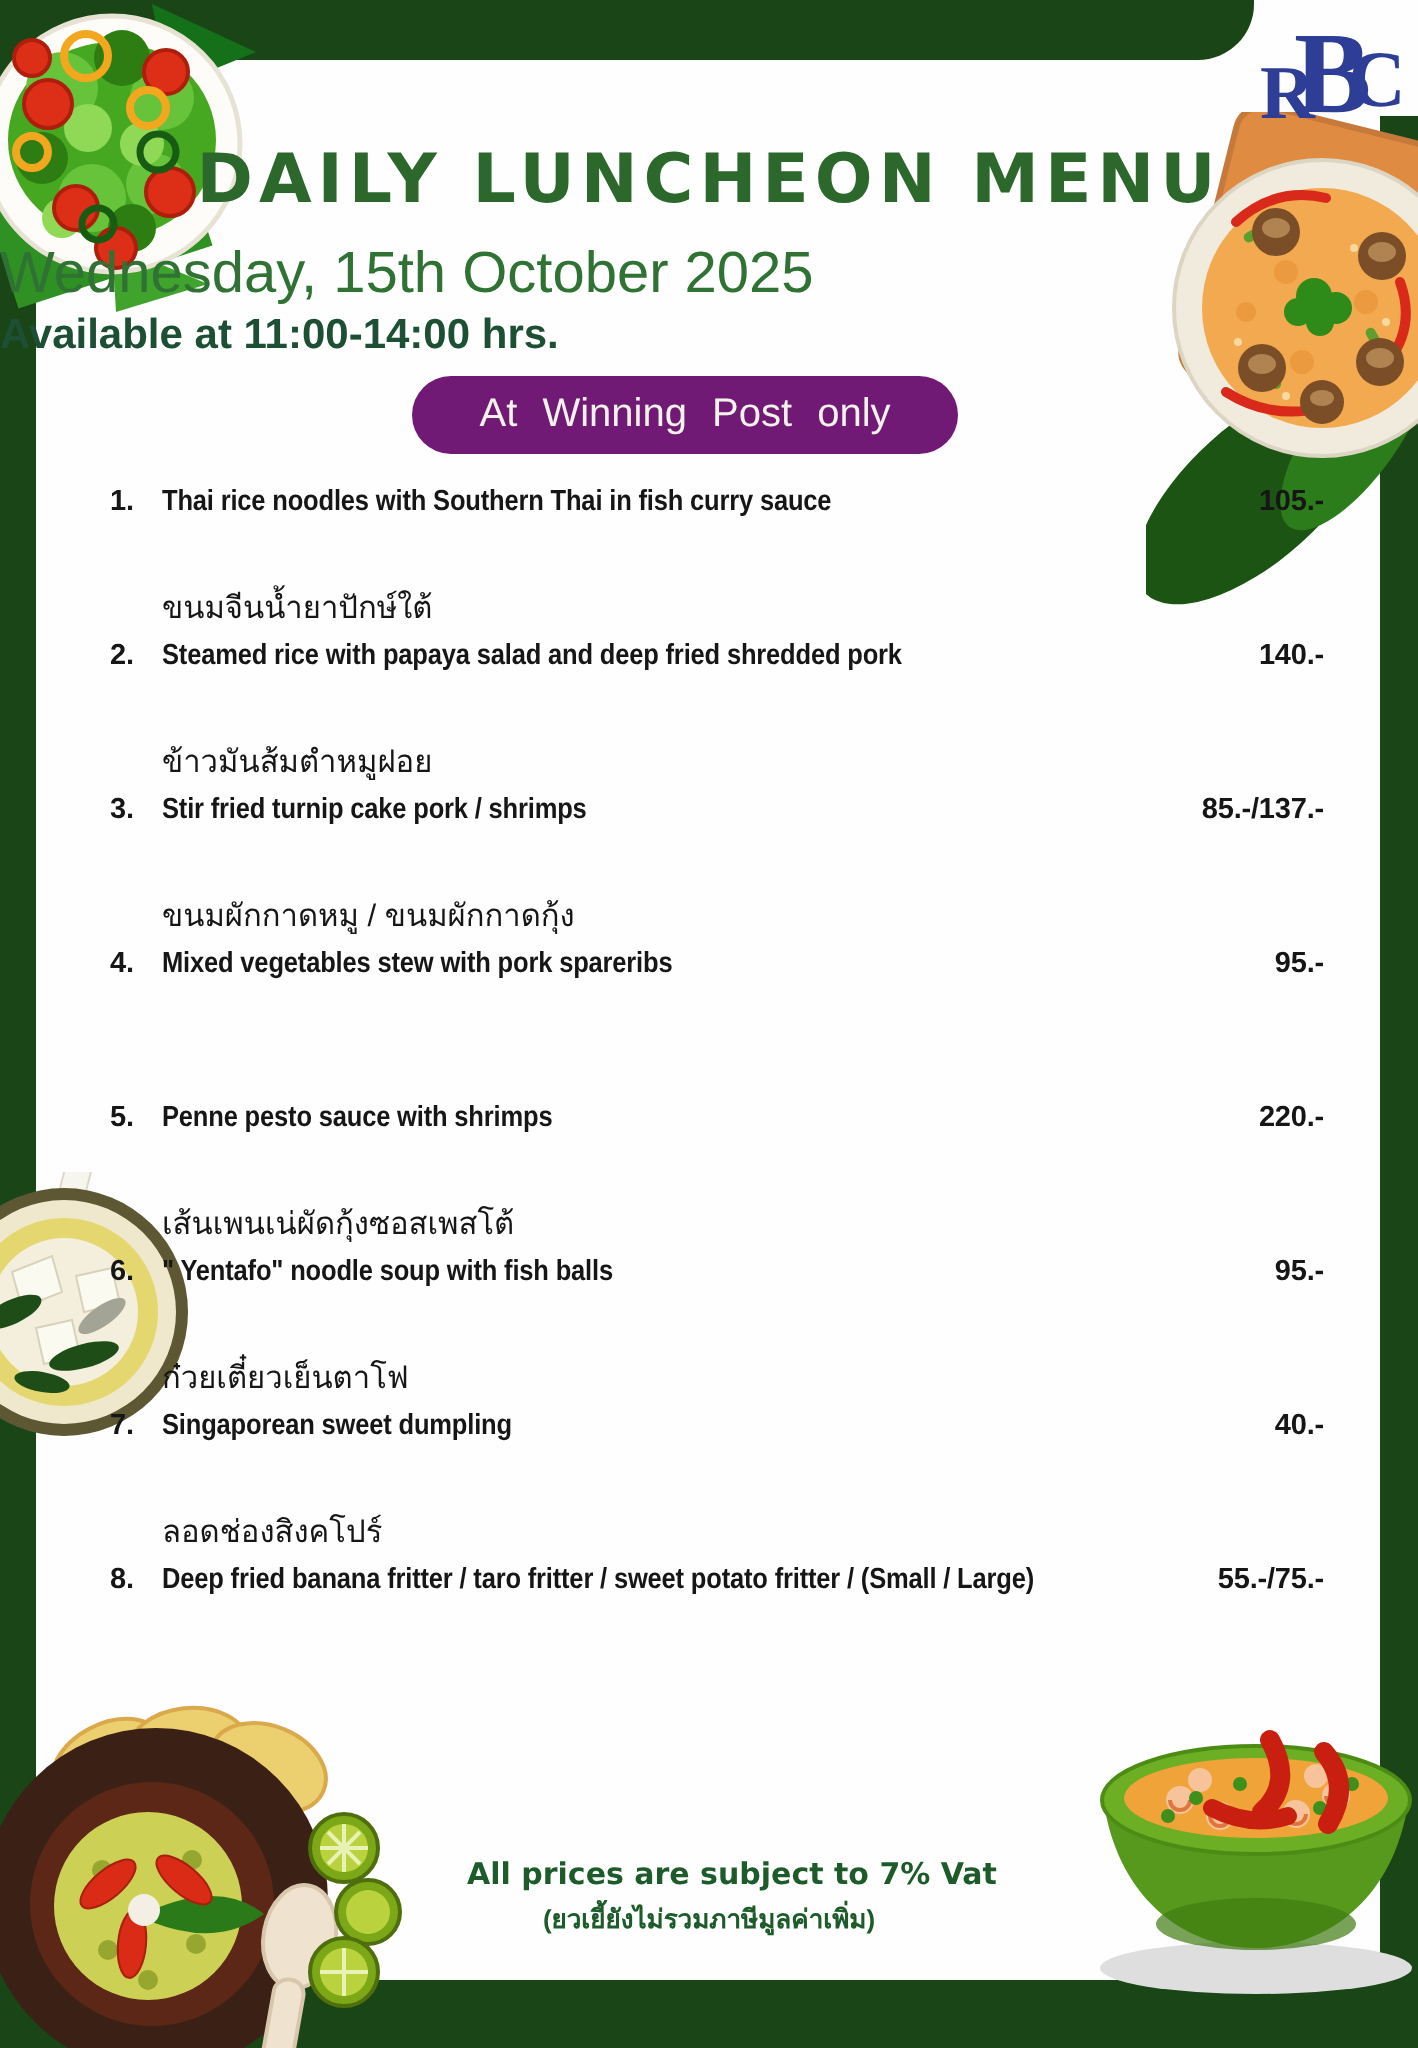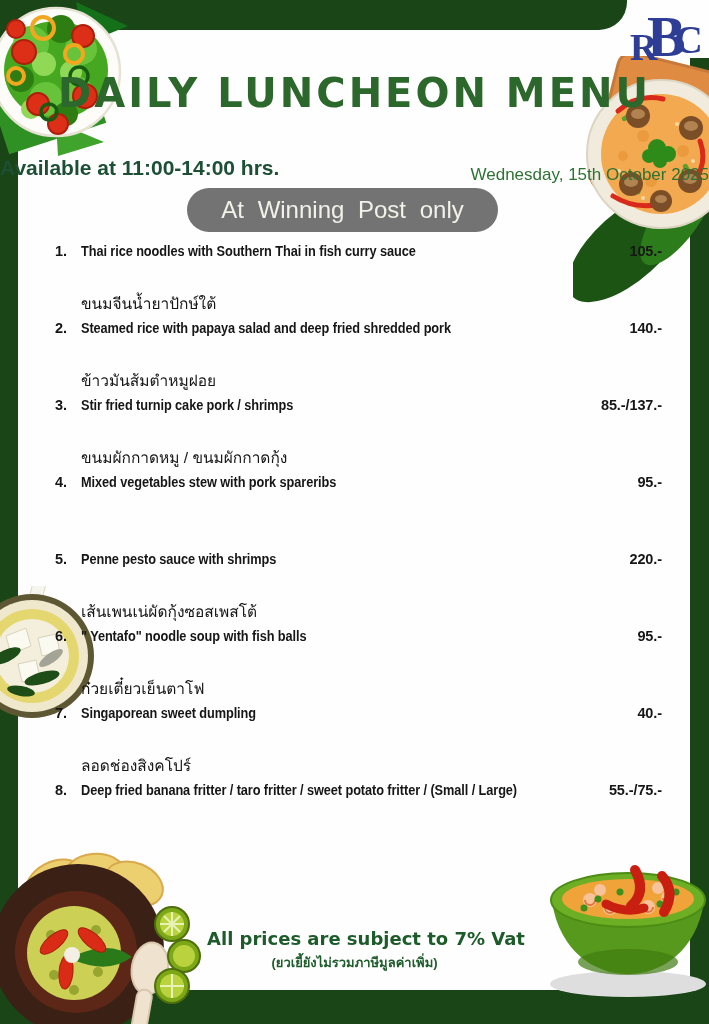--- a/index.html
+++ b/index.html
@@ -24,41 +24,41 @@
   
   .logo{position:absolute;left:628px;top:6px;width:76px;height:80px;color:#2e3d96;
         font-family:"Liberation Serif",serif;font-weight:bold;}
   .logo span{position:absolute;line-height:1;}
   .logo .lr{left:2px;top:22px;font-size:38px;}
   .logo .lb{left:19px;top:2px;font-size:58px;}
   .logo .lc{left:46px;top:14px;font-size:40px;}
 
   
   .title{position:absolute;top:70px;left:0;right:0;text-align:center;color:#2c672c;
-         font-family:"DejaVu Sans",sans-serif;font-weight:700;font-size:40px;letter-spacing:3px;}
-  .date{position:absolute;top:121px;left:0;right:0;text-align:right;color:#2f7233;
-        font-size:17px;font-weight:500;margin-top:44px;}
+         font-family:"DejaVu Sans",sans-serif;font-weight:700;font-size:34px;letter-spacing:3px;}
+  .date{position:absolute;top:121px;left:0;right:0;text-align:left;color:#2f7233;
+        font-size:29px;font-weight:500;}
   .avail{position:absolute;top:156px;left:0;right:0;text-align:left;color:#1d4f35;
          font-size:21px;font-weight:700;}
   .pill-wrap{position:absolute;top:188px;left:0;right:0;text-align:center;}
-  .pill{display:inline-block;background:#737373;color:#f2f2ea;font-size:24px;
+  .pill{display:inline-block;background:#701a75;color:#f2f2ea;font-size:20px;
         padding:8px 34px;border-radius:22px;word-spacing:7px;transform:translateX(-12px);}
 
   
   .menu-list{position:absolute;top:243px;left:55px;right:47px;color:#161616;}
   .menu-item{height:77px;}
   .en-row{display:flex;align-items:flex-start;font-weight:700;font-size:14.5px;letter-spacing:-0.1px;}
   .num{width:26px;flex:0 0 26px;}
   .en{flex:1 1 auto;min-width:0;white-space:nowrap;transform:scaleX(0.88);transform-origin:0 50%;}
   .price{white-space:nowrap;flex:0 0 auto;}
   .th{margin-top:32px;padding-left:26px;font-size:15.5px;white-space:nowrap;}
 
   
   .footer{position:absolute;top:928px;left:0;right:0;text-align:center;color:#1d5c2a;}
-  .vat-en{font-family:"DejaVu Sans",sans-serif;font-weight:700;font-size:18px;padding-left:23px;}
+  .vat-en{font-family:"DejaVu Sans",sans-serif;font-weight:700;font-size:15px;padding-left:23px;}
   .vat-th{font-weight:700;font-size:13px;margin-top:3px;}
 </style>
 </head>
 <body>
 
 <div class="page">
 
   <div class="band-top"></div>
   <div class="band-left"></div>
   <div class="band-right"></div>

